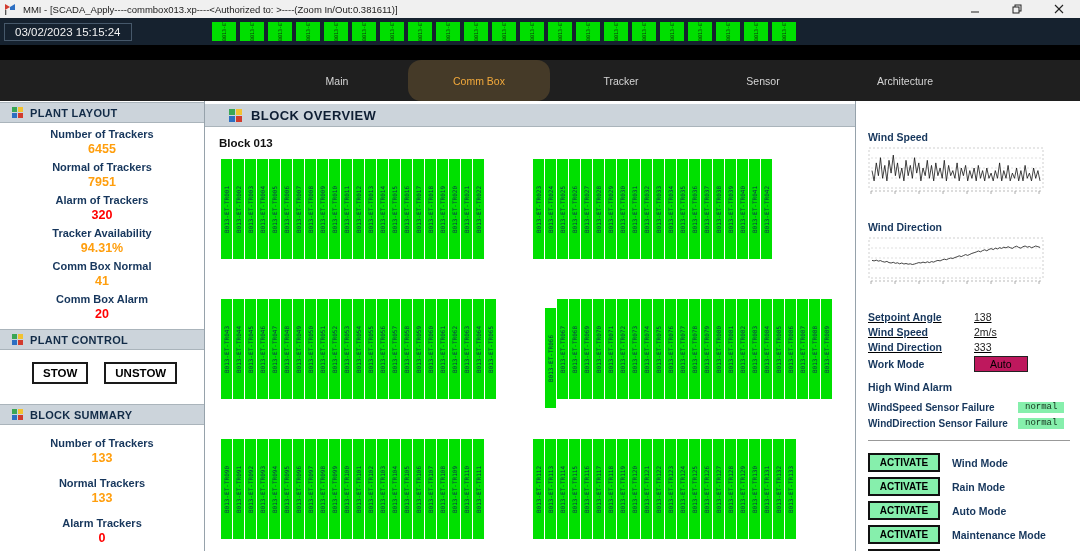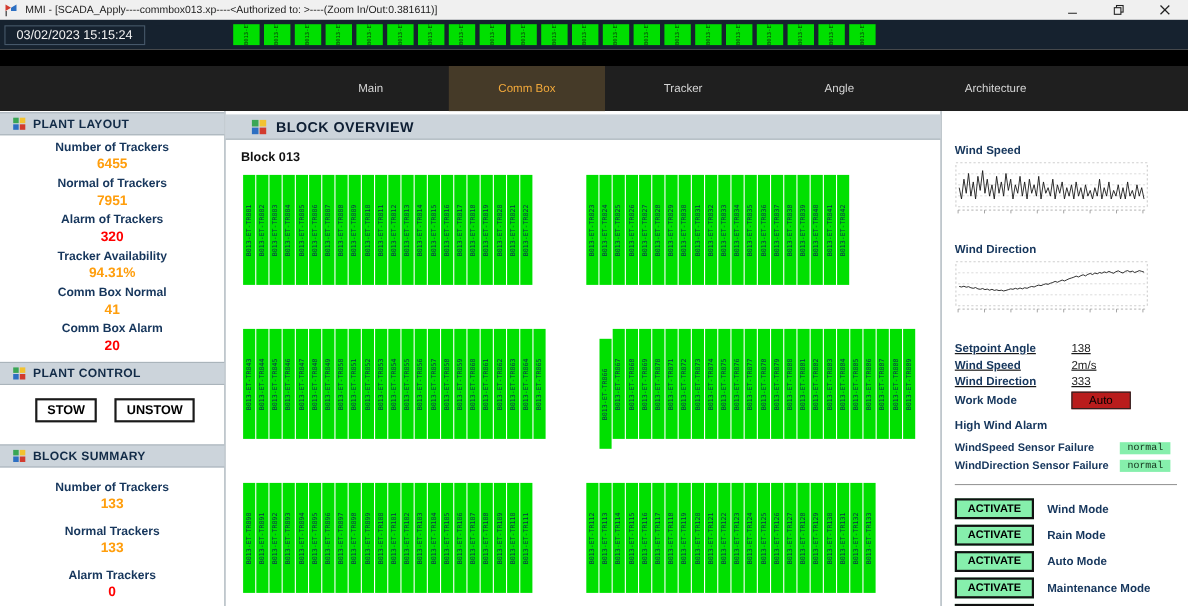--- a/index.html
+++ b/index.html
@@ -21,21 +21,21 @@
   .chip span { writing-mode:vertical-rl; transform:rotate(180deg); font-size:5px;
                color:#0c300c; font-family:"DejaVu Sans Mono", monospace; white-space:nowrap; }
 
   .blackstrip { height:15px; background:#000; }
 
   
   .navbar { height:41px; background:#1f1f1f; }
   .tabs { display:flex; margin-left:266px; height:100%; }
   .tab { width:142px; display:flex; align-items:center; justify-content:center;
          font-size:10.5px; color:#d5d5d5; cursor:default; }
-  .tab.active { background:#453a28; color:#f2a93b; }
+  .tab.active { background:#453a28; color:#f2a93b;border-radius:13px; }
 
   
   .content { display:flex; height:463px; background:#fff; }
   .sidebar { width:205px; flex:none; border-right:1px solid #96a2ab; padding-top:1px; }
   .block-area { flex:1; border-right:1px solid #96a2ab; min-width:0; }
   .right-panel { width:224px; flex:none; padding-left:12px; }
 
   
   .side-header { display:flex; align-items:center; gap:7px; background:#ccd4db;
                  border-top:1px solid #aab4bb; border-bottom:1px solid #aab4bb;
@@ -79,21 +79,21 @@
   .grid { stroke:#c9c9c9; stroke-width:.6; stroke-dasharray:2 2; }
   .axis { stroke:#8a8a8a; stroke-width:.6; stroke-dasharray:2 2; }
   .tick { stroke:#8a8a8a; stroke-width:.7; }
   .chart-line { fill:none; stroke:#141414; stroke-width:.8; }
   .readings { margin-top:24px;text-decoration:underline; }
   .reading-row { display:flex; height:15px; align-items:center; font-size:10.5px; }
   .reading-label { width:106px; font-weight:bold; color:#16365c; }
   .reading-value { color:#1c1c1c; }
   .workmode-row { display:flex; align-items:center; font-size:10.5px; margin-top:2px; }
   .workmode-label { width:106px; font-weight:bold; color:#16365c; }
-  .auto-box { border:1.5px solid #222; padding:0 15px; font-size:10.5px; background:#b91c1c; line-height:14px; cursor:default; }
+  .auto-box { border:1.5px solid #222; padding:0 15px; font-size:10.5px; background:#be185d; line-height:14px; cursor:default; }
   .hwa { font-size:10.5px; font-weight:bold; color:#16365c; margin-top:9px; }
   .sensors { margin-top:6px; padding-bottom:9px; border-bottom:1px solid #999; width:202px; }
   .sensor-row { display:flex; align-items:center; height:16px; font-size:10px; }
   .sensor-label { width:150px; font-weight:bold; color:#16365c; }
   .sensor-badge { background:#86efac; font-size:9px; padding:0 7px; color:#12301a; line-height:11px;font-family:Liberation Mono, monospace; }
   .modes { margin-top:12px; }
   .mode-row { display:flex; align-items:center; margin-bottom:5px; }
   .activate-btn { width:72px; background:#86efac; border:2px solid #111; font:bold 10px "Liberation Sans",sans-serif; padding:2px 0; cursor:default; }
   .mode-label { font-size:10.5px; font-weight:bold; color:#16365c; margin-left:12px; }
 </style>
@@ -229,21 +229,21 @@
 
   <div class="tab active">
     <span>Comm Box</span>
   </div>
 
   <div class="tab">
     <span>Tracker</span>
   </div>
 
   <div class="tab">
-    <span>Angle</span>
+    <span>Sensor</span>
   </div>
 
   <div class="tab">
     <span>Architecture</span>
   </div>
 </div>
 </nav>
 
 <div class="content">
 

